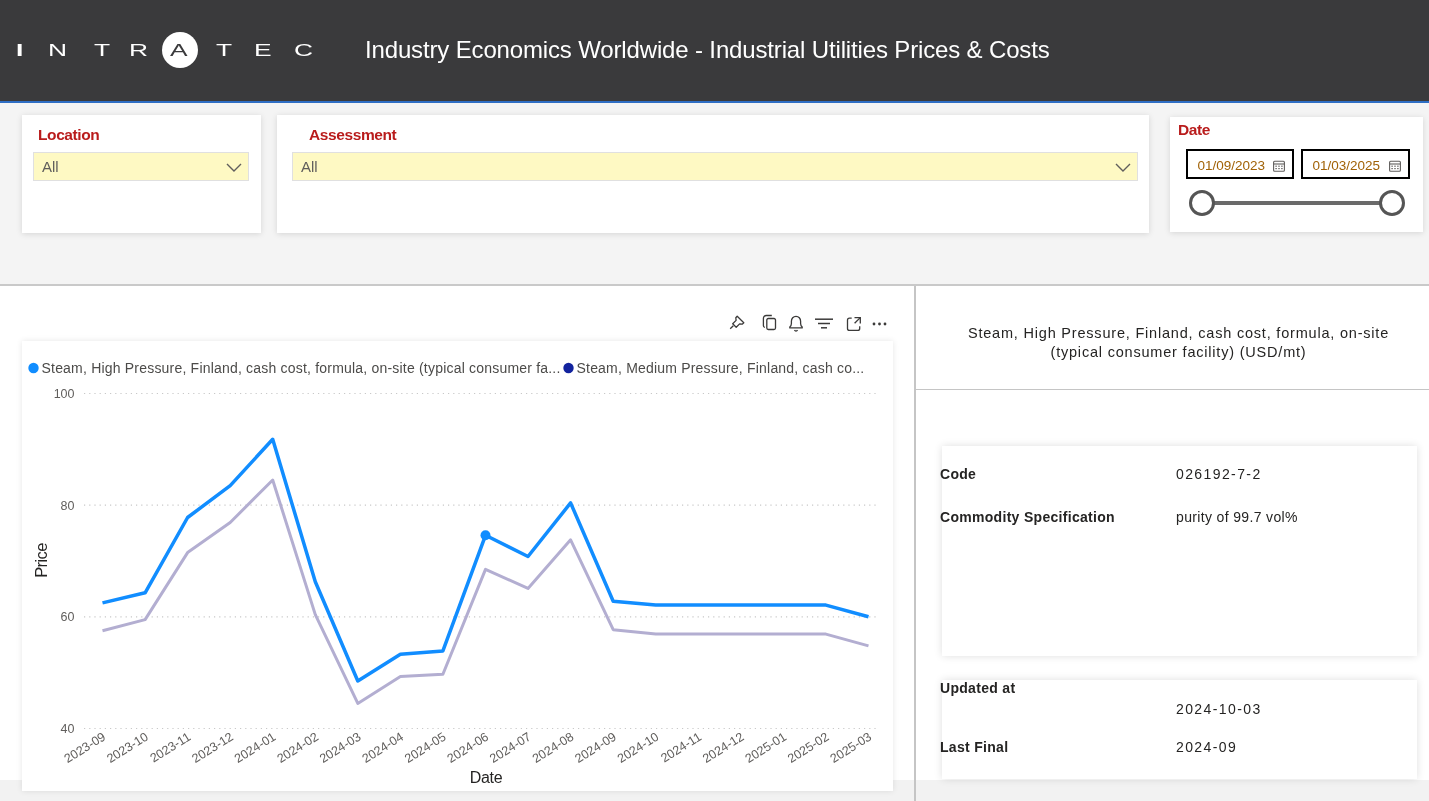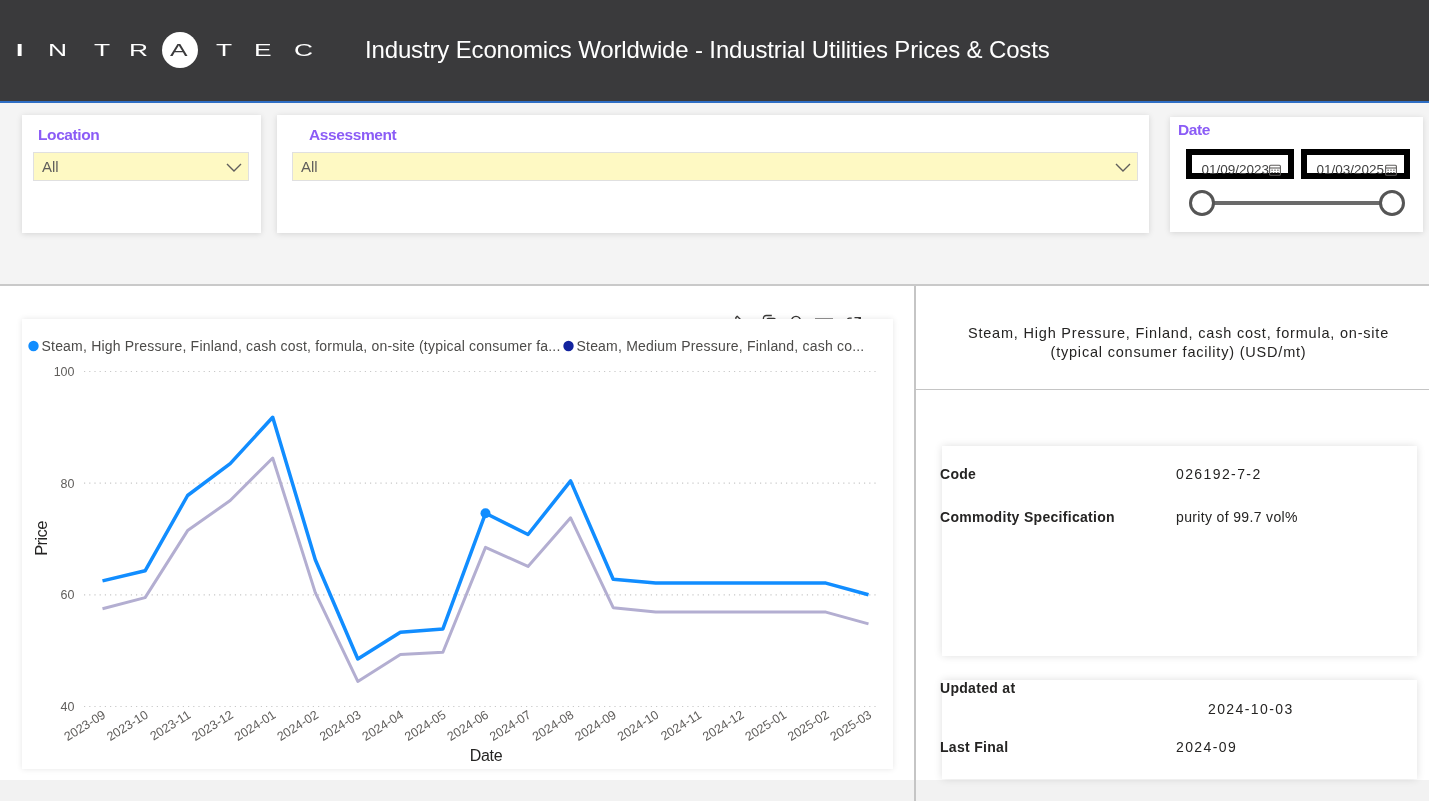--- a/index.html
+++ b/index.html
@@ -14,34 +14,34 @@
     transform:scale(1.6,0.98); transform-origin:left top; }
   #logoA { position:absolute; left:162px; top:32px; width:36px; height:36px; border-radius:50%;
     background:#fff; }
   #logoA span { position:absolute; display:inline-block; left:8px; top:8.5px; color:#3a3a3c; font-size:16.5px; font-weight:400;
     transform:scale(1.6,0.98); transform-origin:left top; }
   #htitle { position:absolute; left:365px; top:36px; color:#fff; font-size:24px; letter-spacing:-0.15px; }
 
   
   #filters { position:absolute; left:0; top:103px; width:1429px; height:181.5px; background:#f4f4f4; }
   .fcard { position:absolute; background:#fff; box-shadow:0 1px 6px rgba(0,0,0,0.13); }
-  .flabel { position:absolute; font-size:15.5px; color:#8b5cf6; font-weight:700; letter-spacing:-0.4px; }
+  .flabel { position:absolute; font-size:15.5px; color:#b91c1c; font-weight:700; letter-spacing:-0.4px; }
   .dd { position:absolute; border:1px solid #e0e0e0; background:#fef9c3; height:29px; }
   .ddtext { position:absolute; left:8px; top:5px; font-size:15px; color:#605e5c; }
-  .dinput { position:absolute; border:6px solid #000000; background:#fff; height:30.5px;
-    font-size:13.5px; color:#404040; }
+  .dinput { position:absolute; border:2px solid #000000; background:#fff; height:30.5px;
+    font-size:13.5px; color:#a16207; }
 
   
   #content { position:absolute; left:0; top:285.5px; width:1429px; height:515.5px; background:#fff; }
   #graystrip { position:absolute; left:0; top:780px; width:1429px; height:21px; background:#f2f2f2; }
   #topline { position:absolute; left:0; top:283.5px; width:1429px; height:2px; background:#c9c9c9; }
   #vdivider { position:absolute; left:914px; top:285.5px; width:1.5px; height:515.5px; background:#c5c5c5; }
   #hdivider { position:absolute; left:915.5px; top:388.5px; width:513.5px; height:1.5px; background:#c5c5c5; }
 
-  #chartvisual { position:absolute; left:21.5px; top:319px; width:871.5px; height:450px;
+  #chartvisual { position:absolute; left:21.5px; top:341px; width:871.5px; height:450px;
     background:#fff; box-shadow:0 0 6px rgba(0,0,0,0.10); }
 
   
   #rtitle { position:absolute; left:922px; top:324px; width:513px; text-align:center;
     font-size:14.5px; letter-spacing:0.8px; color:#252423; line-height:18.5px; }
   .rcard { position:absolute; background:#fff; box-shadow:0 0 8px rgba(0,0,0,0.13); }
   .rlabel { position:absolute; width:208px; font-weight:700; font-size:14px; color:#252423; letter-spacing:0.3px; }
   .rvalue { position:absolute; left:1176px; font-size:14px; color:#252423; }
 </style>
 </head>
@@ -219,15 +219,15 @@
 <div id="hdivider"></div>
 
 <div class="rcard" style="left:942px; top:446px; width:475px; height:210px;"></div>
 <div class="rlabel" style="left:940px; top:466px;">Code</div>
 <div class="rvalue" style="top:466px; letter-spacing:1.4px;">026192-7-2</div>
 <div class="rlabel" style="left:940px; top:509px;">Commodity Specification</div>
 <div class="rvalue" style="top:509px; letter-spacing:0.35px;">purity of 99.7 vol%</div>
 
 <div class="rcard" style="left:942px; top:680px; width:475px; height:99px;"></div>
 <div class="rlabel" style="left:940px; top:680px;">Updated at</div>
-<div class="rvalue" style="top:701px; letter-spacing:1.4px;margin-left:32px;">2024-10-03</div>
+<div class="rvalue" style="top:701px; letter-spacing:1.4px;">2024-10-03</div>
 <div class="rlabel" style="left:940px; top:739px;">Last Final</div>
 <div class="rvalue" style="top:739px; letter-spacing:1.4px;">2024-09</div>
 
 </body></html>

